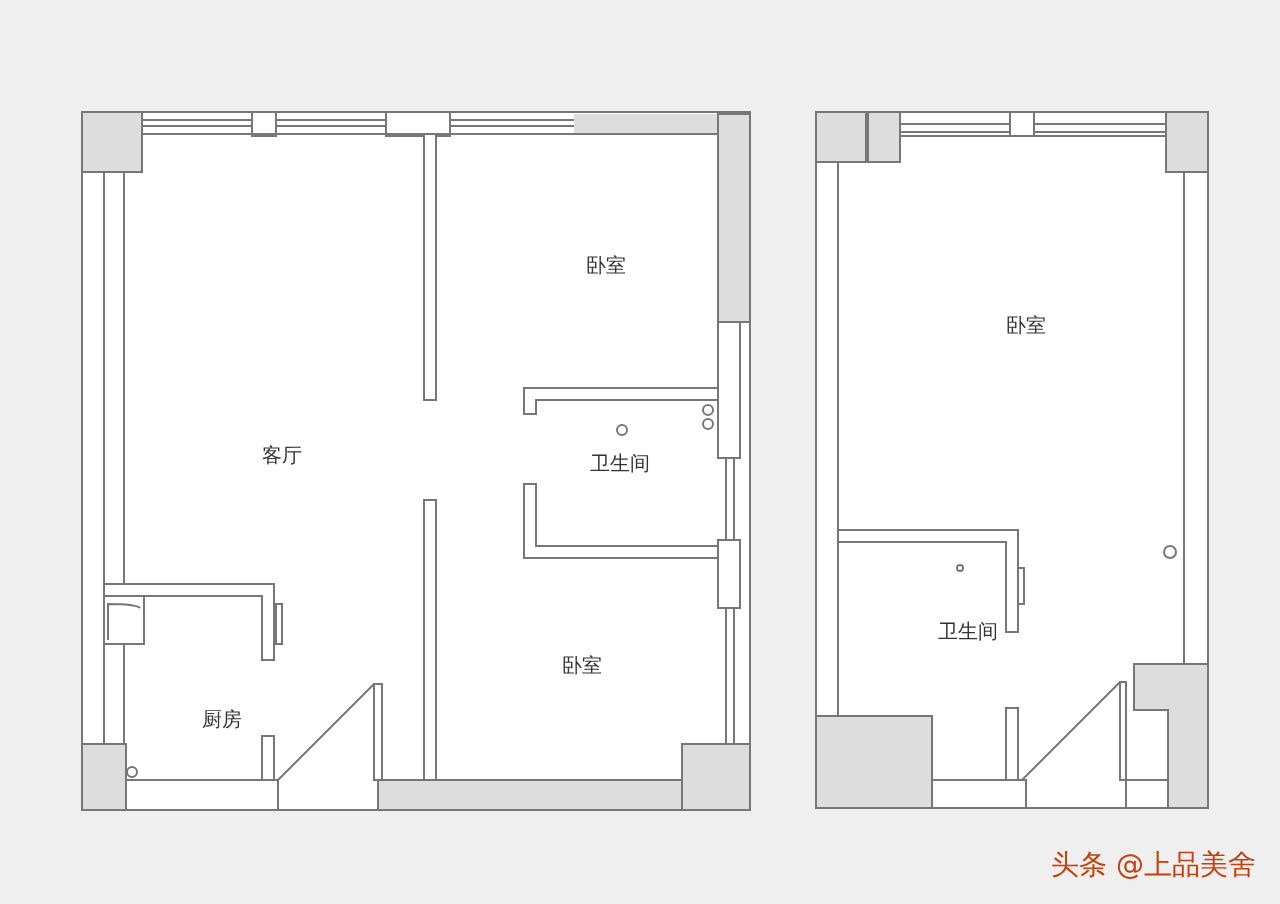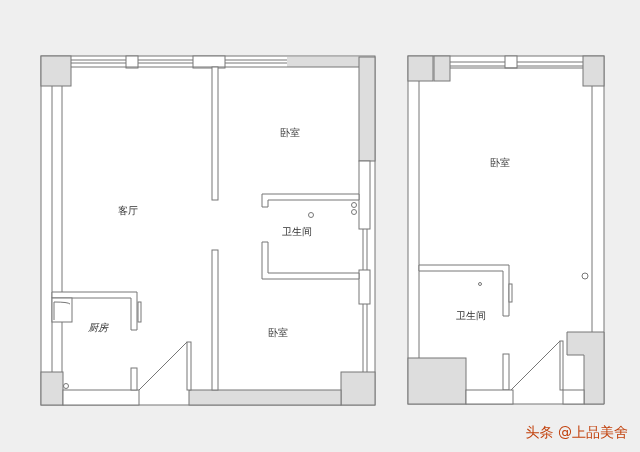--- a/index.html
+++ b/index.html
@@ -1,18 +1,18 @@
 <!DOCTYPE html>
 <html><head>
 <meta charset="utf-8">
 <style>
   html,body{margin:0;padding:0;}
   body{width:640px;height:452px;background:#efefef;position:relative;overflow:hidden;font-family:"DejaVu Sans",sans-serif;}
   svg{position:absolute;left:0;top:0;}
-  .label{position:absolute;font-size:10px;color:#333;transform:translate(-50%,-50%);white-space:nowrap;}
+  .label{position:absolute;font-size:10px;color:#333;transform:translate(-50%,-50%);white-space:nowrap;margin-left:13px;}
   .watermark{position:absolute;right:12px;bottom:10px;font-size:14px;color:#c2410c;}
 </style>
 </head>
 <body>
 
 <svg width="640" height="452" viewBox="0 0 640 452">
 
   <g stroke="#777" stroke-width="1" fill="none">
 
     <rect x="41" y="56" width="334" height="349" fill="#fff"></rect>
@@ -84,21 +84,21 @@
 
     <rect x="408" y="358" width="58" height="46" fill="#ddd"></rect>
     <rect x="466" y="390" width="47" height="14" fill="#fff"></rect>
     <line x1="511" y1="390" x2="560" y2="341"></line>
     <rect x="560" y="341" width="3" height="49" fill="#fff"></rect>
     <path d="M567 332 L604 332 L604 404 L584 404 L584 355 L567 355 Z" fill="#ddd"></path>
     <rect x="563" y="390" width="21" height="14" fill="#fff"></rect>
   </g>
 </svg>
 
-<div class="label" style="left:128px;top:211px;">客厅</div>
+<div class="label" style="left:128px;top:228px;">客厅</div>
 <div class="label" style="left:290px;top:133px;">卧室</div>
 <div class="label" style="left:297px;top:232px;">卫生间</div>
-<div class="label" style="left:98px;top:328px;font-style:italic;">厨房</div>
+<div class="label" style="left:98px;top:360px;">厨房</div>
 <div class="label" style="left:278px;top:333px;">卧室</div>
 <div class="label" style="left:500px;top:163px;">卧室</div>
 <div class="label" style="left:471px;top:316px;">卫生间</div>
 
 <div class="watermark">头条 @上品美舍</div>
 
 </body></html>

